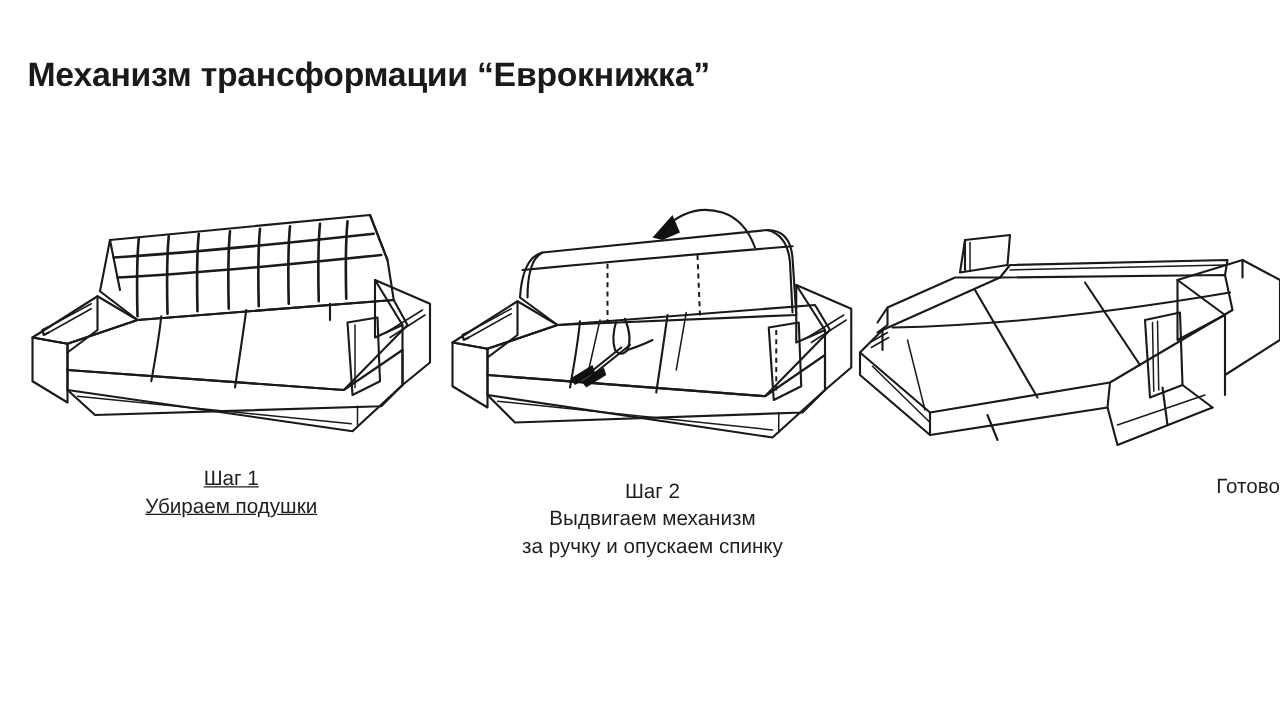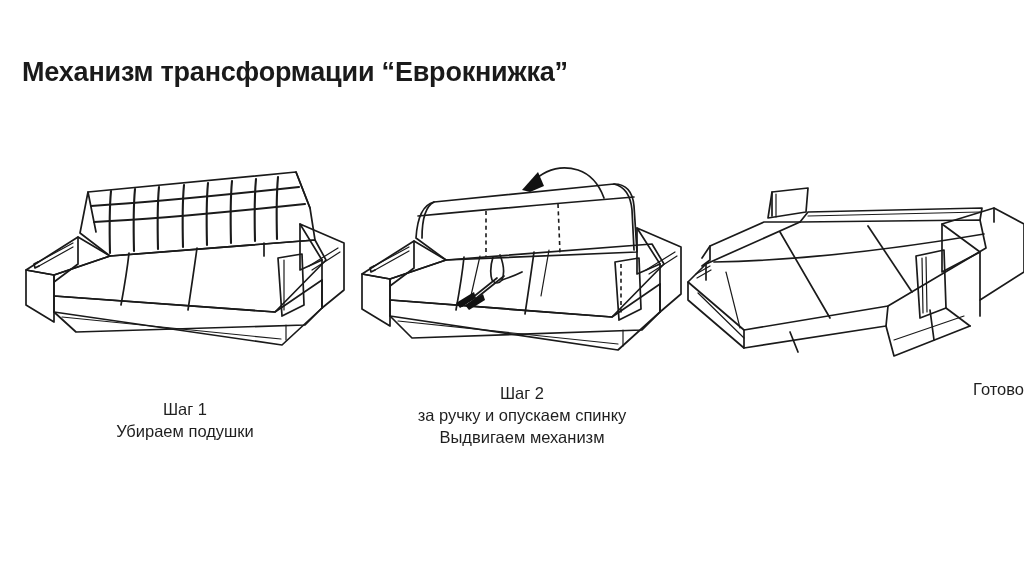--- a/index.html
+++ b/index.html
@@ -26,21 +26,20 @@
   
   #title {
     position: absolute;
     left: 22px;
     top: 45px;
     font-size: 27px;
     font-weight: bold;
     letter-spacing: -0.2px;
     color: #1a1a1a;
     white-space: nowrap;
-    margin-top: 12px;
   }
 
   
   .step {
     position: absolute;
     top: 160px;
   }
   #step-1 { left: 10px;  width: 350px; }
   #step-2 { left: 352px; width: 340px; text-decoration: underline; }
   #step-3 { left: 680px; width: 344px; }
@@ -52,21 +51,21 @@
   .figure svg { display: block; }
 
   .caption {
     position: absolute;
     text-align: center;
     font-size: 16.5px;
     line-height: 22px;
     color: #1f1f1f;
     white-space: nowrap;
   }
-  #caption-1 { left: 0;   top: 238px; width: 350px; }
+  #caption-1 { left: 0;   top: 212px; width: 350px; text-decoration: underline; }
   #caption-2 { left: 0;   top: 222px; width: 340px; }
   #caption-3 { left: 0;   top: 218px; width: 344px; text-align: right; }
 
   .caption-line { display: block; }
 
   
   .ink {
     fill: none;
     stroke: #1a1a1a;
     stroke-width: 1.7;
@@ -212,22 +211,22 @@
 
         <path class="ink-dash" d="M134 51 L134 97"></path>
         <path class="ink-dash" d="M206 44 L208 93"></path>
 
         <path class="ink" d="M178 24 Q200 2 226 10 Q244 16 252 38"></path>
         <polygon class="arrow-solid" points="170,30 186,12 192,26 178,32"></polygon>
       </svg>
     </div>
     <div class="caption" id="caption-2">
       <span class="caption-line">Шаг 2</span>
+      <span class="caption-line">Выдвигаем механизм</span>
       <span class="caption-line">за ручку и опускаем спинку</span>
-      <span class="caption-line">Выдвигаем механизм</span>
     </div>
   </div>
 
   <div class="step" id="step-3">
     <div class="figure">
       <svg width="344" height="215" viewBox="0 0 344 215">
 
         <path class="ink" d="M8 122 L26 104 L120 62 L300 60 L306 88 L208 146 L64 170 Z"></path>
 
         <path class="ink" d="M120 62 L128 52 L302 48 L300 60"></path>

